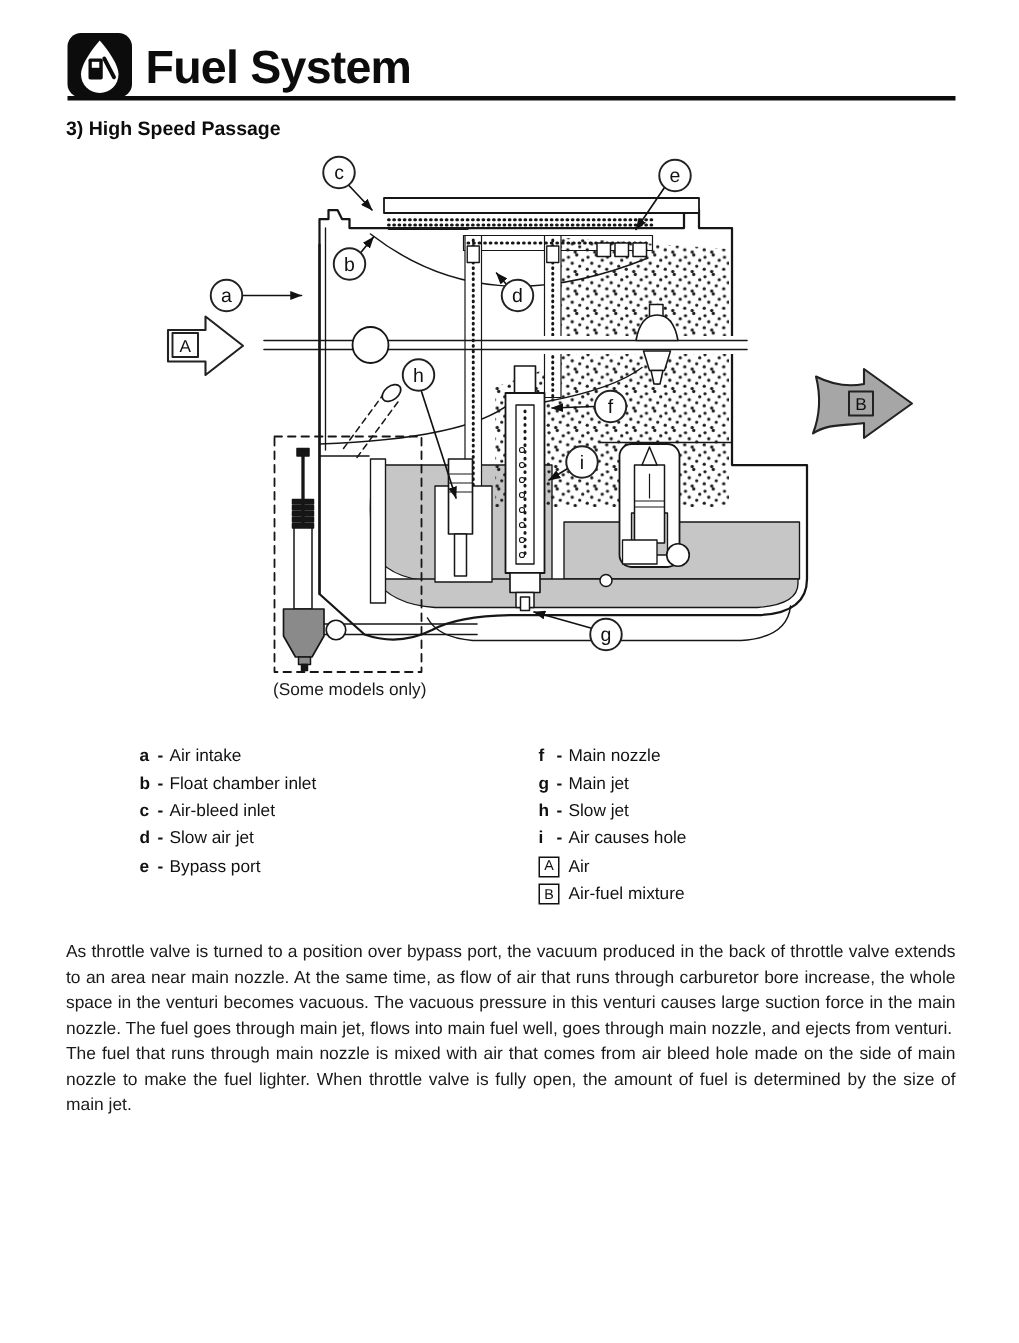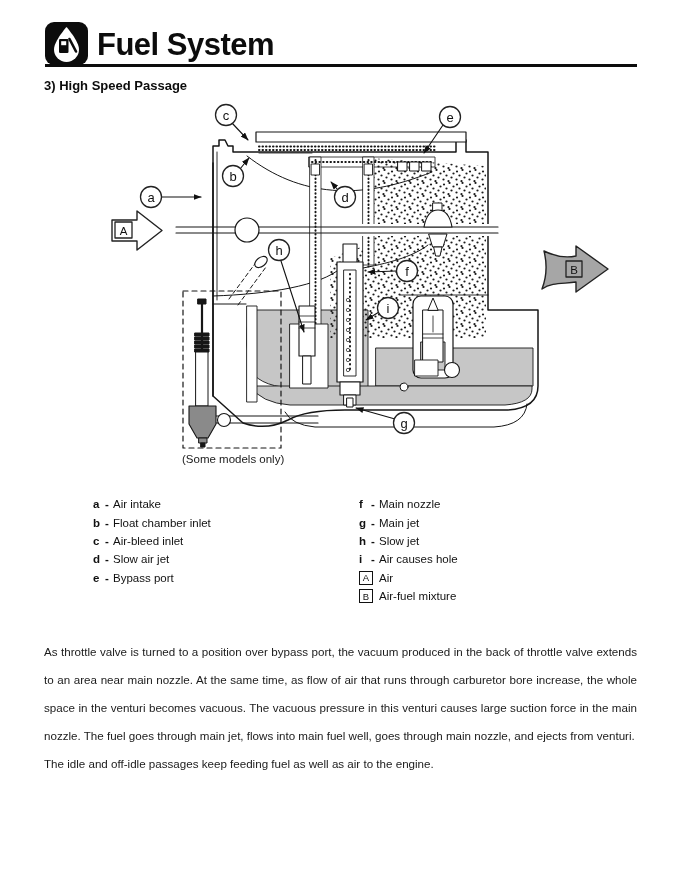--- a/index.html
+++ b/index.html
@@ -22,21 +22,21 @@
   .legend-col.right{left:359px;top:495px;}
   .lg-row{height:18.4px;display:flex;align-items:center;}
   .lg-letter{display:inline-block;width:12px;font-weight:bold;}
   .lg-dash{display:inline-block;width:8px;font-weight:bold;}
   .lg-label{white-space:nowrap;}
   .lg-box{display:inline-flex;align-items:center;justify-content:center;
     width:12px;height:12px;border:1.4px solid #111;font-size:9.5px;font-weight:normal;
     margin-right:6px;flex:0 0 auto;}
   
   .bodytext{position:absolute;left:44px;top:626px;width:593px;font-size:11.6px;
-    line-height:28px;text-align:justify;color:#1a1a1a;margin-top:12px;}
+    line-height:17px;text-align:justify;color:#1a1a1a;}
   .bodytext p{margin:0;}
   svg text{font-family:"Liberation Sans", sans-serif;}
 </style>
 </head>
 <body>
 
 <div class="hdr-icon">
   <svg width="43" height="43" viewBox="0 0 43 43">
     <path d="M21.5,5 C21.5,5 9,19 9,27.5 a12.5,12.5 0 0 0 25,0 C34,19 21.5,5 21.5,5 Z" fill="#ffffff"></path>
     <rect x="14" y="17" width="9.5" height="14" rx="1.2" fill="#0c0c0c"></rect>
@@ -298,14 +298,14 @@
       <span class="lg-label">Air</span>
   </div>
   <div class="lg-row">
     <span class="lg-box">B</span>
       <span class="lg-label">Air-fuel mixture</span>
   </div>
 </div>
 
 <div class="bodytext">
   <p>As throttle valve is turned to a position over bypass port, the vacuum produced in the back of throttle valve extends to an area near main nozzle. At the same time, as flow of air that runs through carburetor bore increase, the whole space in the venturi becomes vacuous. The vacuous pressure in this venturi causes large suction force in the main nozzle. The fuel goes through main jet, flows into main fuel well, goes through main nozzle, and ejects from venturi.</p>
-  <p>The idle and off-idle passages keep feeding fuel as well as air to the engine.</p>
+  <p>The fuel that runs through main nozzle is mixed with air that comes from air bleed hole made on the side of main nozzle to make the fuel lighter. When throttle valve is fully open, the amount of fuel is determined by the size of main jet.</p>
 </div>
 
 </body></html>

